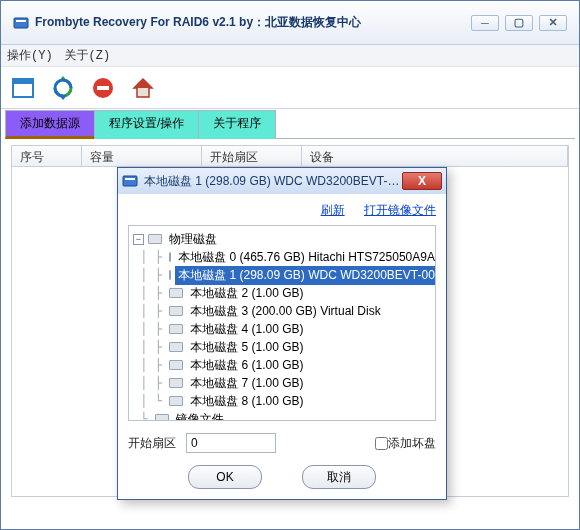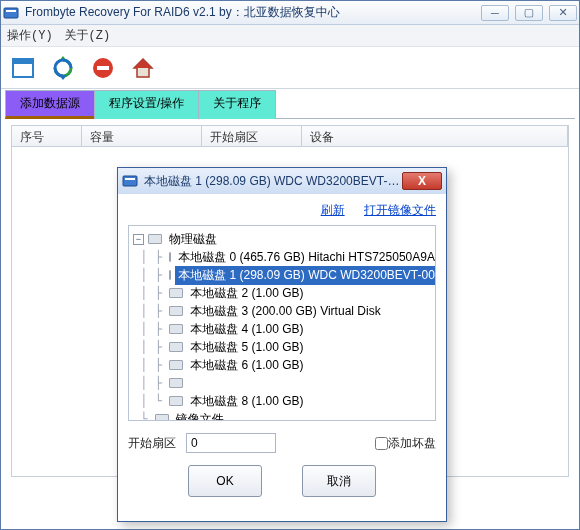--- a/index.html
+++ b/index.html
@@ -1,19 +1,19 @@
 <!DOCTYPE html>
 <html><head>
 <meta charset="utf-8">
 <style>
 * { box-sizing: border-box; margin: 0; padding: 0; font-family: "Microsoft YaHei", Tahoma, sans-serif; font-size: 12px; }
 body { background: #fff; width: 580px; height: 530px; overflow: hidden; }
 
 .window { width: 580px; height: 530px; border: 1px solid #5a7ba8; background: #fff; position: relative; }
-.titlebar { height: 24px; background: linear-gradient(#fdfdfe, #e8eef6); display: flex; align-items: center; padding: 0 2px; border-bottom: 1px solid #c0cde0; }
+.titlebar { height: 44px; background: linear-gradient(#fdfdfe, #e8eef6); display: flex; align-items: center; padding: 0 12px; border-bottom: 1px solid #c0cde0; font-weight: bold; }
 .app-icon { width: 16px; height: 16px; margin-right: 6px; }
 .title-text { flex: 1; color: #1a3a6a; font-size: 12px; }
 .win-controls { display: flex; gap: 6px; }
 .win-btn { width: 28px; height: 16px; border: 1px solid #a9bcd6; border-radius: 2px; background: linear-gradient(#fcfdfe,#e4ecf6); display: flex; align-items: center; justify-content: center; color: #4a6080; font-size: 11px; cursor: pointer; }
 
 .menubar { height: 22px; background: #f2f4f8; display: flex; align-items: center; padding: 0 6px; gap: 12px; border-bottom: 1px solid #e0e4ea; }
 .menu-item { color: #333; cursor: pointer; font-family: Liberation Mono, monospace; }
 
 .toolbar { height: 42px; display: flex; align-items: center; padding: 0 6px; gap: 8px; border-bottom: 1px solid #d0d6df; }
 .tool-btn { width: 32px; height: 32px; border: 1px solid transparent; border-radius: 3px; display: flex; align-items: center; justify-content: center; cursor: pointer; }
@@ -29,40 +29,40 @@
 .grid-header { display: flex; background: linear-gradient(#fcfcfd,#eef1f6); border: 1px solid #c6cfdc; height: 22px; }
 .grid-header > div { padding: 3px 8px; border-right: 1px solid #c6cfdc; color: #333; }
 .grid-body { border: 1px solid #c6cfdc; border-top: none; height: 330px; background: #fff; }
 
 
 .dialog { position: absolute; left: 116px; top: 166px; width: 330px; background: #fff; border: 1px solid #3a5f9b; box-shadow: 4px 4px 10px rgba(0,0,0,.25); z-index: 10; }
 .dlg-title { height: 26px; background: linear-gradient(#e9f0fb,#cdddf3); display: flex; align-items: center; padding: 0 4px; }
 .dlg-title-text { flex: 1; color: #1a3a6a; font-size: 12px; padding-left: 2px; white-space: nowrap; overflow: hidden; text-overflow: ellipsis; }
 .dlg-close { width: 40px; height: 18px; background: linear-gradient(#e57a6f,#c43a2c); border: 1px solid #8a2a20; border-radius: 2px; display: flex; align-items: center; justify-content: center; color: #fff; font-weight: bold; cursor: pointer; }
 
-.dlg-body { padding: 8px 10px 24px; }
+.dlg-body { padding: 8px 10px 10px; }
 .dlg-links { text-align: right; margin-bottom: 6px; }
 .dlg-links a { color: #0645cc; text-decoration: underline; margin-left: 16px; cursor: pointer; }
 
 .tree-box { border: 1px solid #b9c4d4; height: 196px; overflow: auto; padding: 4px; background: #fff; }
 .tree-node { display: flex; align-items: center; height: 18px; white-space: nowrap; }
 .tree-toggle { width: 11px; height: 11px; border: 1px solid #8a97ab; display: inline-flex; align-items: center; justify-content: center; font-size: 9px; color: #3a4a64; margin-right: 4px; background: #fff; }
 .tree-line { color: #a0a8b6; font-family: monospace; white-space: pre; }
 .tree-label { padding: 1px 3px; }
 .tree-label.selected { background: #2d6ac2; color: #fff; }
 .disk-icon { width: 14px; height: 10px; background: #e0e5eb; border: 1px solid #9aa4b3; border-radius: 1px; margin-right: 4px; display: inline-block; }
 
 .dlg-row { display: flex; align-items: center; margin-top: 12px; gap: 10px; }
 .dlg-row label { color: #222; }
 .dlg-row input[type=text] { width: 90px; height: 20px; border: 1px solid #abb6c6; padding: 0 4px; background: #fff; }
 .chk { display: flex; align-items: center; margin-left: auto; }
 .chk input { width: 13px; height: 13px; }
 
 .dlg-buttons { display: flex; gap: 40px; justify-content: center; margin-top: 12px; }
-.btn { min-width: 74px; height: 32px; border: 1px solid #8a97ab; border-radius: 3px; background: linear-gradient(#fdfdfe,#e6eaf1); cursor: pointer; }
+.btn { min-width: 74px; height: 24px; border: 1px solid #8a97ab; border-radius: 11px; background: linear-gradient(#fdfdfe,#e6eaf1); cursor: pointer; }
 </style>
 </head>
 <body>
 
 <div class="window">
   <div class="titlebar">
     <svg class="app-icon" viewBox="0 0 16 16">
         <rect x="1" y="3" width="14" height="10" rx="1" fill="#3d7bd0" stroke="#1c4a8a"></rect>
         <rect x="3" y="5" width="10" height="2" fill="#fff"></rect>
       </svg>
@@ -176,20 +176,21 @@
               <span class="tree-label">本地磁盘 5  (1.00 GB)</span>
             </div>
             <div class="tree-node">
               <span class="tree-line"> │ ├ </span>
               <span class="disk-icon"></span>
               <span class="tree-label">本地磁盘 6  (1.00 GB)</span>
             </div>
             <div class="tree-node">
               <span class="tree-line"> │ ├ </span>
               <span class="disk-icon"></span>
+              <span class="tree-label">本地磁盘 7  (1.00 GB)</span>
             </div>
             <div class="tree-node">
               <span class="tree-line"> │ └ </span>
               <span class="disk-icon"></span>
               <span class="tree-label">本地磁盘 8  (1.00 GB)</span>
             </div>
           </div>
         <div class="tree-node">
           <span class="tree-line"> └ </span>
           <span class="disk-icon"></span>

